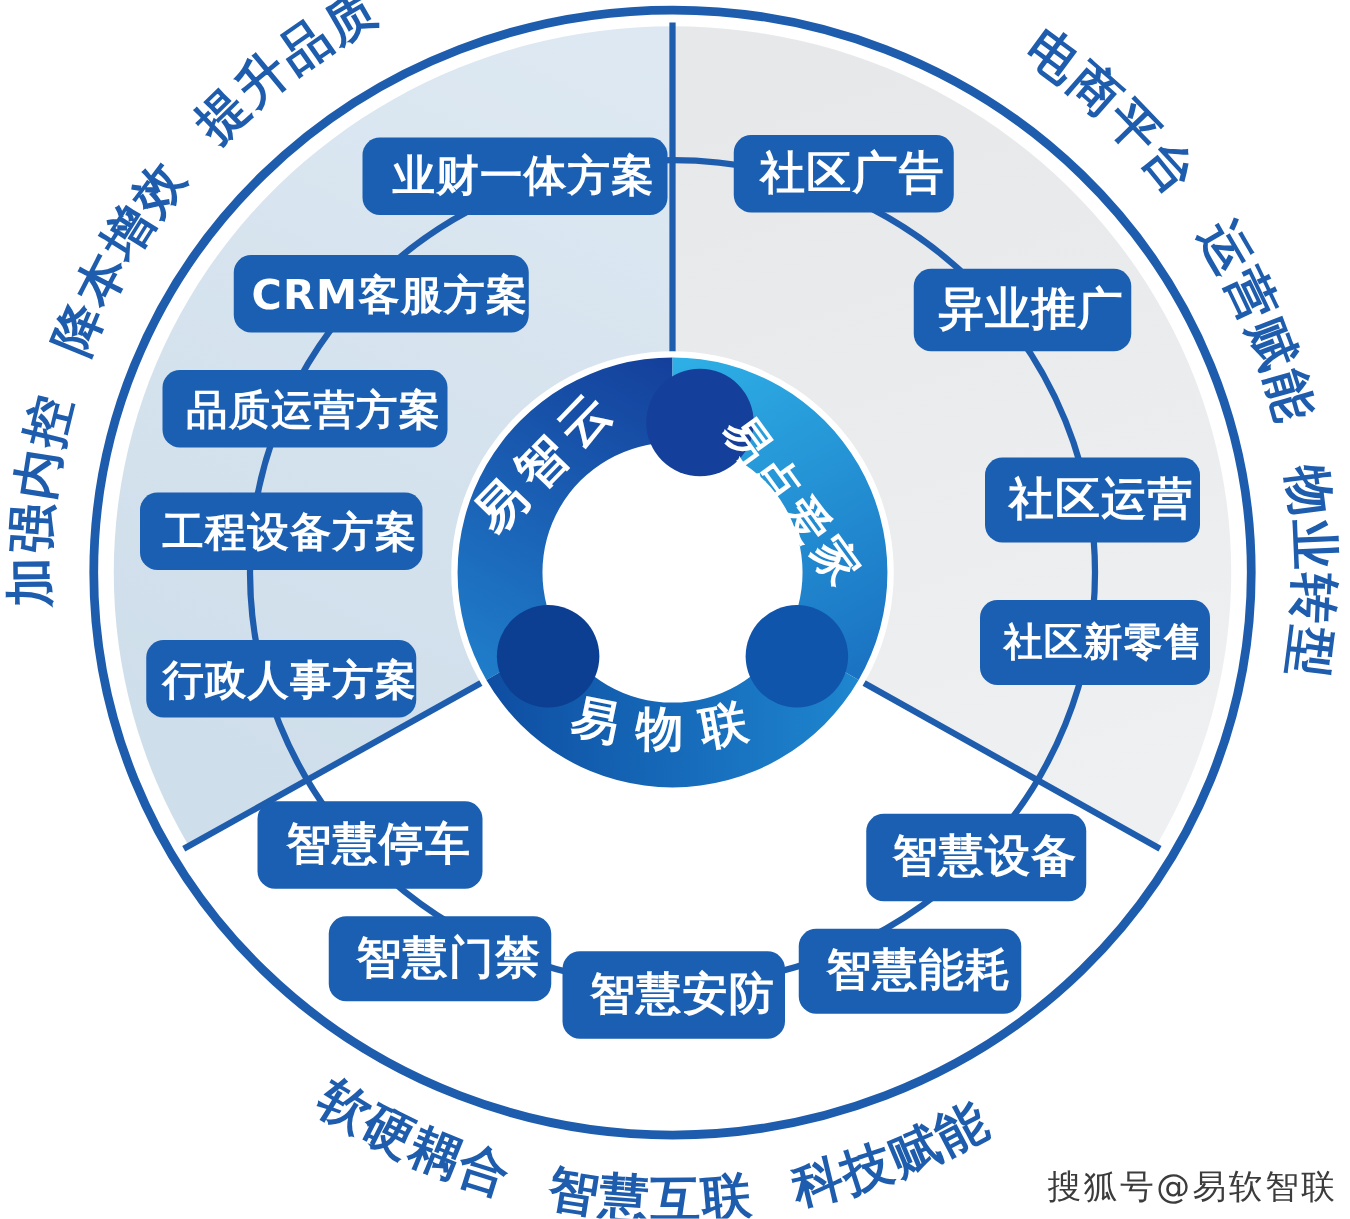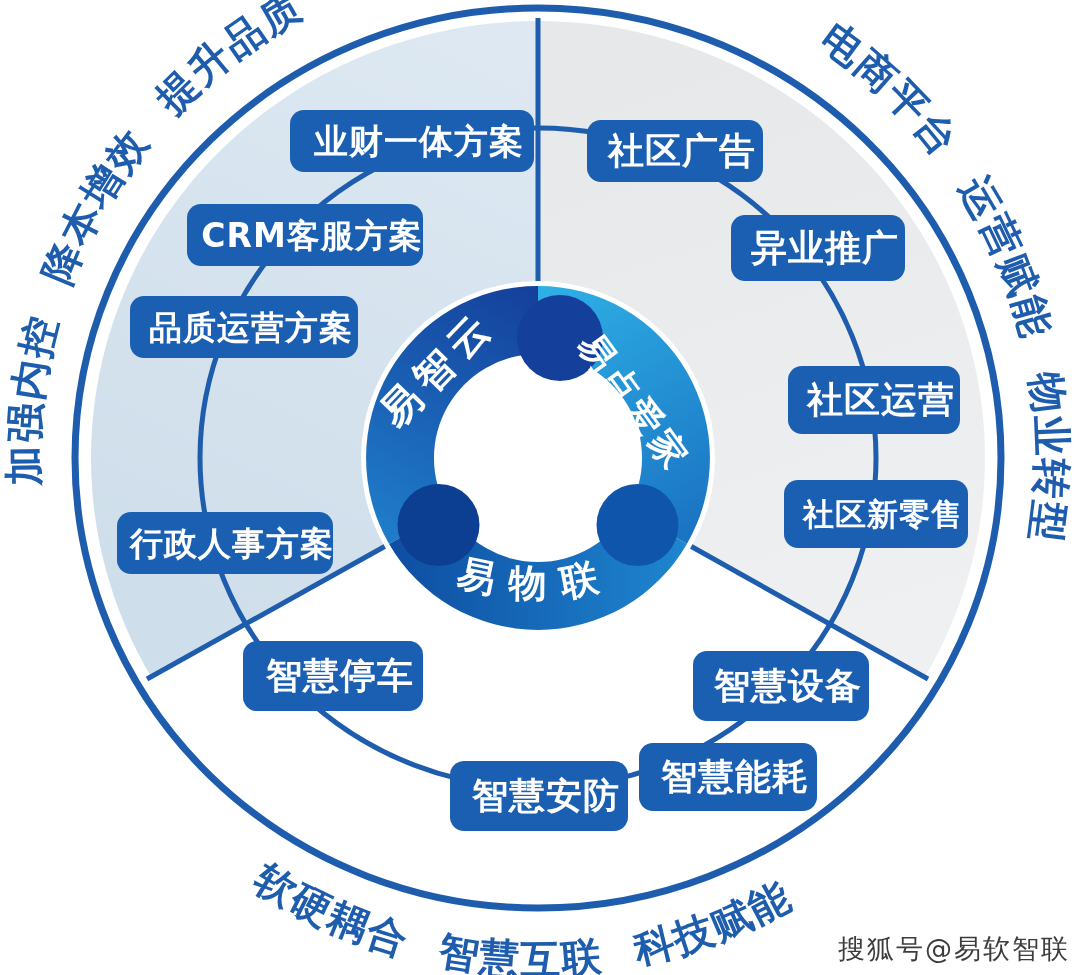--- a/index.html
+++ b/index.html
@@ -89,27 +89,29 @@
     <textPath href="#arcTR" startOffset="18">电商平台 运营赋能 物业转型</textPath>
   </text>
   <text class="slogan" font-size="40" letter-spacing="2" word-spacing="18">
     <textPath href="#arcB" startOffset="38">软硬耦合 智慧互联 科技赋能</textPath>
   </text>
 </svg>
 
 <div class="node" style="left:290px;top:110px;width:230px;height:62px;font-size:34px;">业财一体方案</div>
 <div class="node" style="left:187px;top:204px;width:222px;height:62px;font-size:33px;">CRM客服方案</div>
 <div class="node" style="left:130px;top:296px;width:214px;height:62px;font-size:33px;">品质运营方案</div>
+<div class="node" style="left:112px;top:394px;width:212px;height:62px;font-size:33px;">工程设备方案</div>
 <div class="node" style="left:117px;top:512px;width:202px;height:62px;font-size:33px;">行政人事方案</div>
 
-<div class="node" style="left:587px;top:120px;width:162px;height:62px;font-size:36px;">社区广告</div>
+<div class="node" style="left:587px;top:108px;width:162px;height:62px;font-size:36px;">社区广告</div>
 <div class="node" style="left:731px;top:215px;width:160px;height:66px;font-size:36px;">异业推广</div>
 <div class="node" style="left:788px;top:366px;width:158px;height:68px;font-size:36px;">社区运营</div>
 <div class="node" style="left:784px;top:480px;width:170px;height:68px;font-size:31px;">社区新零售</div>
 
-<div class="node" style="left:206px;top:641px;width:166px;height:70px;font-size:36px;margin-left:37px;">智慧停车</div>
+<div class="node" style="left:206px;top:641px;width:166px;height:70px;font-size:36px;">智慧停车</div>
+<div class="node" style="left:263px;top:733px;width:164px;height:68px;font-size:36px;">智慧门禁</div>
 <div class="node" style="left:450px;top:761px;width:164px;height:70px;font-size:36px;">智慧安防</div>
 <div class="node" style="left:639px;top:743px;width:164px;height:68px;font-size:36px;">智慧能耗</div>
 <div class="node" style="left:693px;top:651px;width:162px;height:70px;font-size:36px;">智慧设备</div>
 
 <div class="watermark">搜狐号@易软智联</div>
 
 </div>
 
 </body></html>

